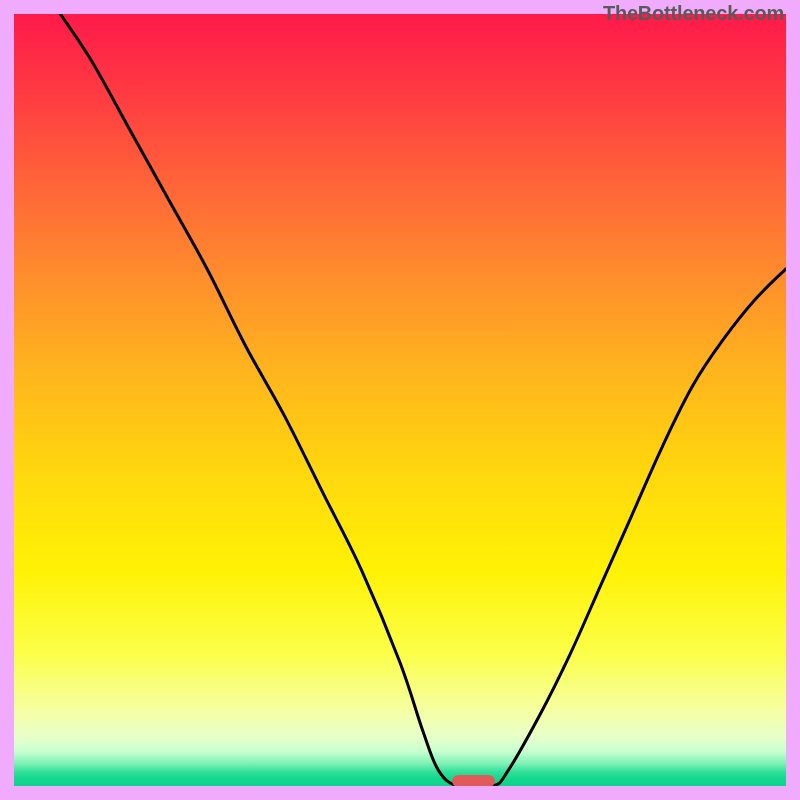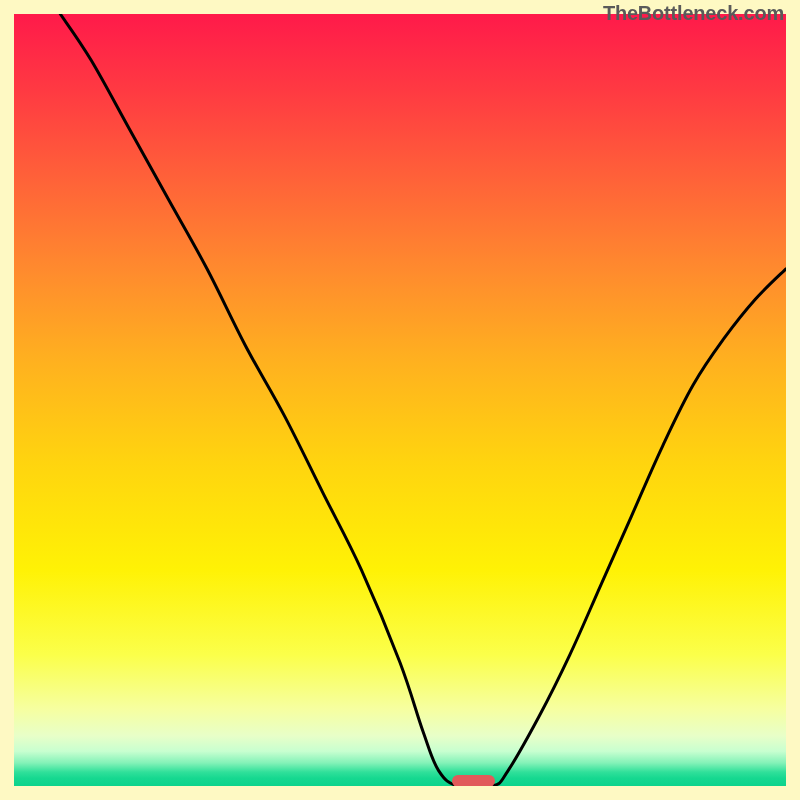--- a/index.html
+++ b/index.html
@@ -7,21 +7,21 @@
     padding: 0;
     width: 800px;
     height: 800px;
     background: #000;
     overflow: hidden;
   }
   .outer {
     position: relative;
     width: 800px;
     height: 800px;
-    background: #fef9c3;
+    background: #f0abfc;
   }
   .plot {
     position: absolute;
     left: 14px;
     top: 14px;
     width: 772px;
     height: 772px;
     overflow: hidden;
   }
   .gradient {

